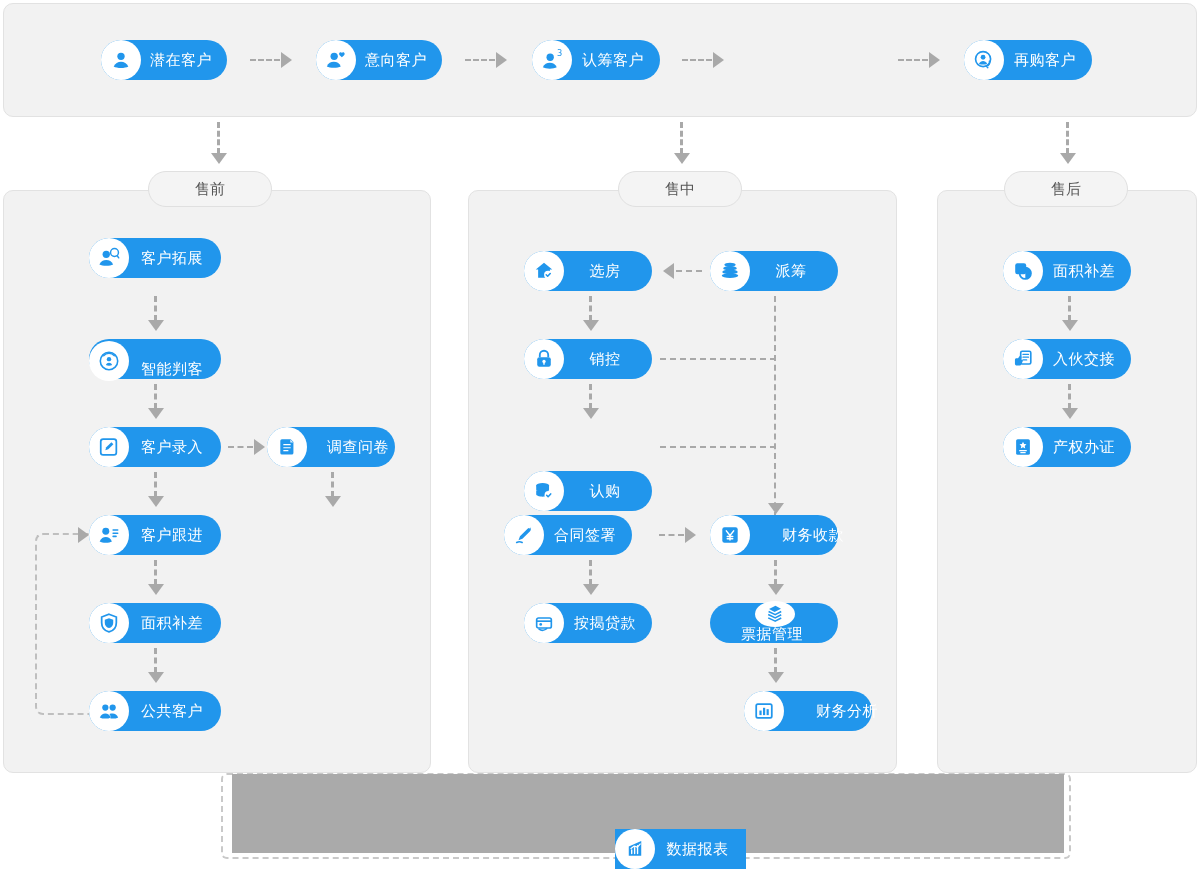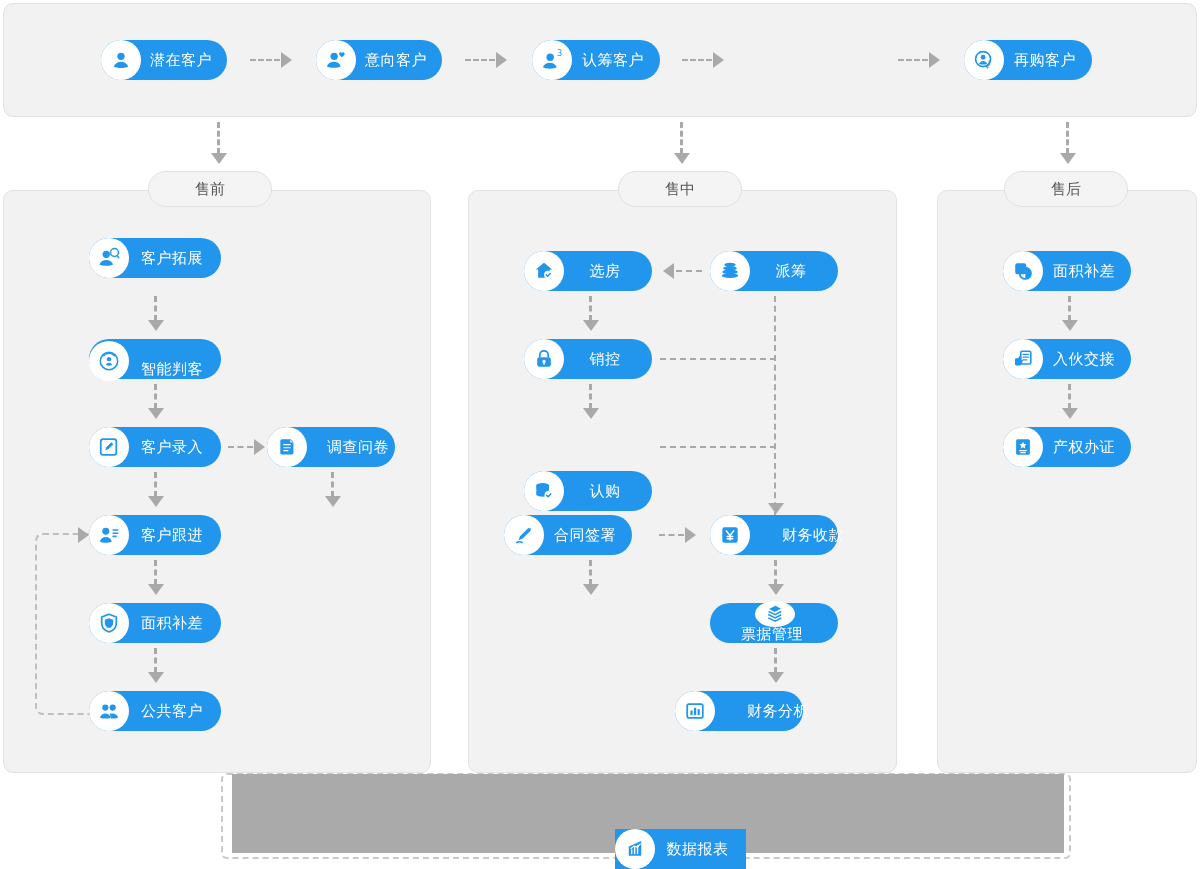--- a/index.html
+++ b/index.html
@@ -387,40 +387,51 @@
           <rect x="3.6" y="3.6" width="16.8" height="16.8" rx="2.4" fill="#2196ec"></rect>
           <path d="M8 7.5l4 5 4-5M12 12.5v5M9 13.6h6M9 16h6" stroke="#ffffff" stroke-width="1.6" fill="none" stroke-linecap="round"></path>
         </svg>
     </span>
     <span class="lbl">财务收款</span>
   </div>
 
   <div class="vline" style="left:589px;top:560px;height:25px;"></div>
   <div class="arrow-d" style="left:583px;top:584px;"></div>
 
+  <div class="node" style="left:524px;top:603px;width:128px;">
+    <span class="ico">
+      <svg width="22" height="22" viewBox="0 0 24 24">
+          <rect x="4" y="6.5" width="16" height="11" rx="2" fill="none" stroke="#2196ec" stroke-width="1.8"></rect>
+          <path d="M4 10h16" stroke="#2196ec" stroke-width="1.8"></path>
+          <path d="M6.6 18.8c2 1.4 4.4 1.6 6.4.5l2-1.2" stroke="#2196ec" stroke-width="1.7" fill="none" stroke-linecap="round"></path>
+          <circle cx="8.4" cy="13.6" r="1.5" fill="#2196ec"></circle>
+        </svg>
+    </span>
+    <span class="lbl">按揭贷款</span>
+  </div>
 
   <div class="vline" style="left:774px;top:560px;height:25px;"></div>
   <div class="arrow-d" style="left:768px;top:584px;"></div>
 
   <div class="node" style="left:710px;top:603px;width:128px;flex-direction:column;">
     <span class="ico">
       <svg width="22" height="22" viewBox="0 0 24 24">
           <path d="M5.5 6.5l7-3.5 6 3.2-7 3.6z" fill="#2196ec"></path>
           <path d="M5 9.2l7.2 3.5 6.6-3.4" fill="none" stroke="#2196ec" stroke-width="1.7" stroke-linejoin="round"></path>
           <path d="M4.6 12.6l7.6 3.6 6.6-3.4" fill="none" stroke="#2196ec" stroke-width="1.7" stroke-linejoin="round"></path>
           <path d="M4.6 16.2l7.6 3.6 6.6-3.4" fill="none" stroke="#2196ec" stroke-width="1.7" stroke-linejoin="round"></path>
         </svg>
     </span>
     <span class="lbl">票据管理</span>
   </div>
 
   <div class="vline" style="left:774px;top:648px;height:25px;"></div>
   <div class="arrow-d" style="left:768px;top:672px;"></div>
 
-  <div class="node" style="left:675px;top:691px;width:128px;gap:24px;">
+  <div class="node" style="left:744px;top:691px;width:128px;gap:24px;">
     <span class="ico">
       <svg width="22" height="22" viewBox="0 0 24 24">
           <rect x="3.5" y="4.5" width="17" height="15" rx="1.8" fill="none" stroke="#2196ec" stroke-width="1.9"></rect>
           <rect x="7" y="11.5" width="2.4" height="5" fill="#2196ec"></rect>
           <rect x="10.9" y="8.5" width="2.4" height="8" fill="#2196ec"></rect>
           <rect x="14.8" y="10" width="2.4" height="6.5" fill="#2196ec"></rect>
         </svg>
     </span>
     <span class="lbl">财务分析</span>
   </div>

